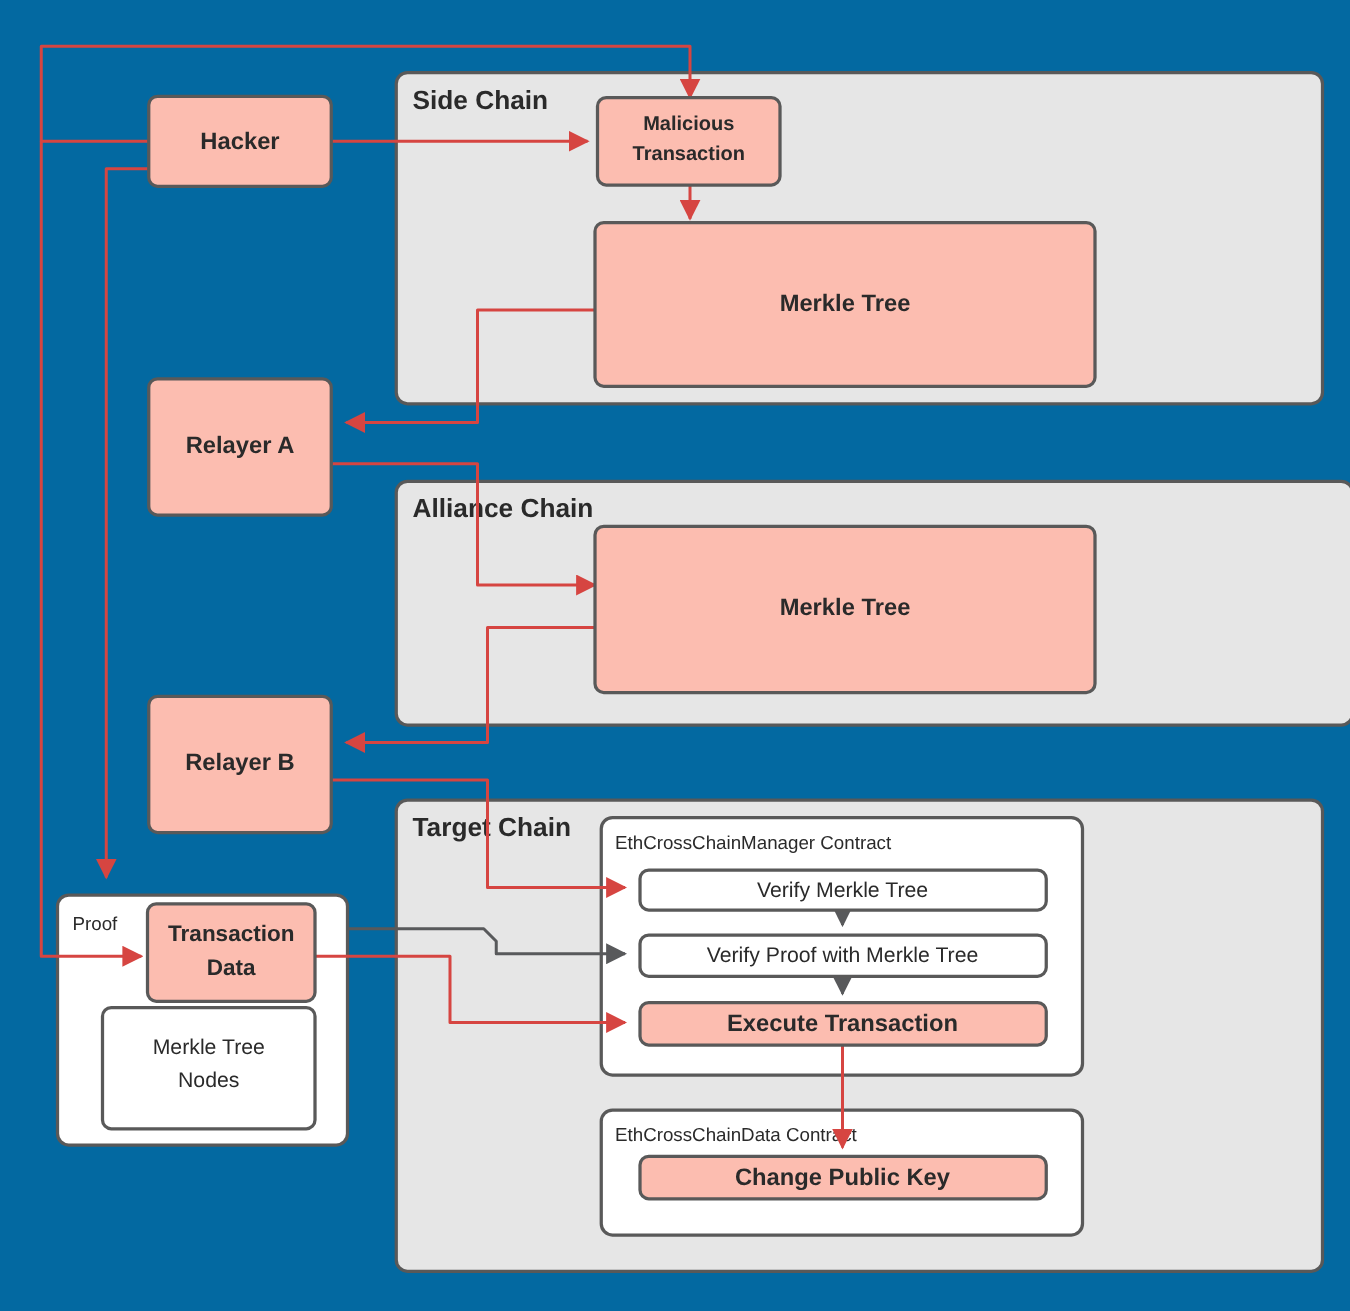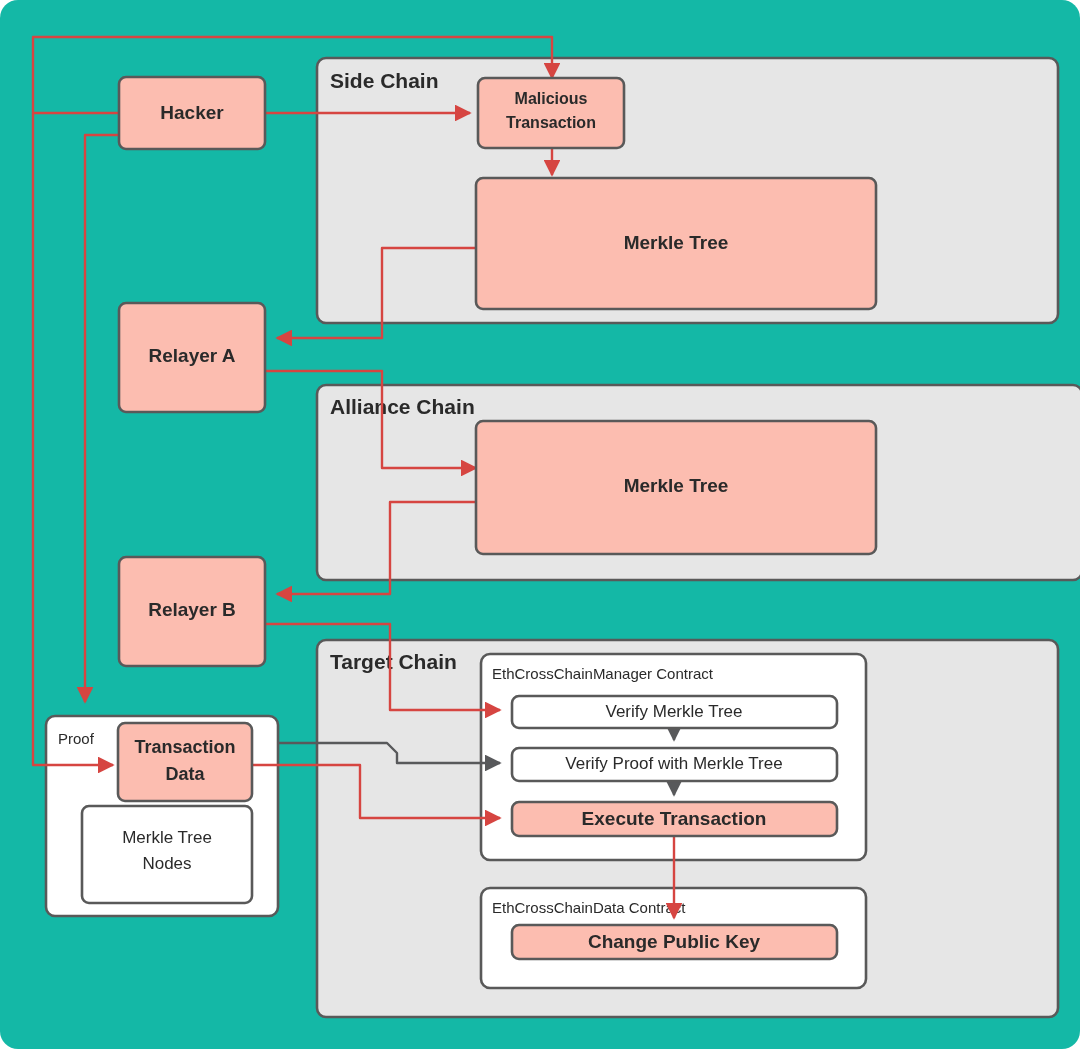--- a/index.html
+++ b/index.html
@@ -11,22 +11,21 @@
   body {
     width: 1080px;
     height: 1049px;
     font-family: "Liberation Sans", sans-serif;
     overflow: hidden;
   }
   #diagram-root {
     position: relative;
     width: 1080px;
     height: 1049px;
-    background: #14b8a6;
-    border-radius: 18px;
+    background: #0369a1;
   }
   svg.diagram {
     display: block;
     width: 1080px;
     height: 1049px;
   }
   .node-label {
     font-family: "Liberation Sans", sans-serif;
     fill: #2a2a2a;
     text-anchor: middle;

